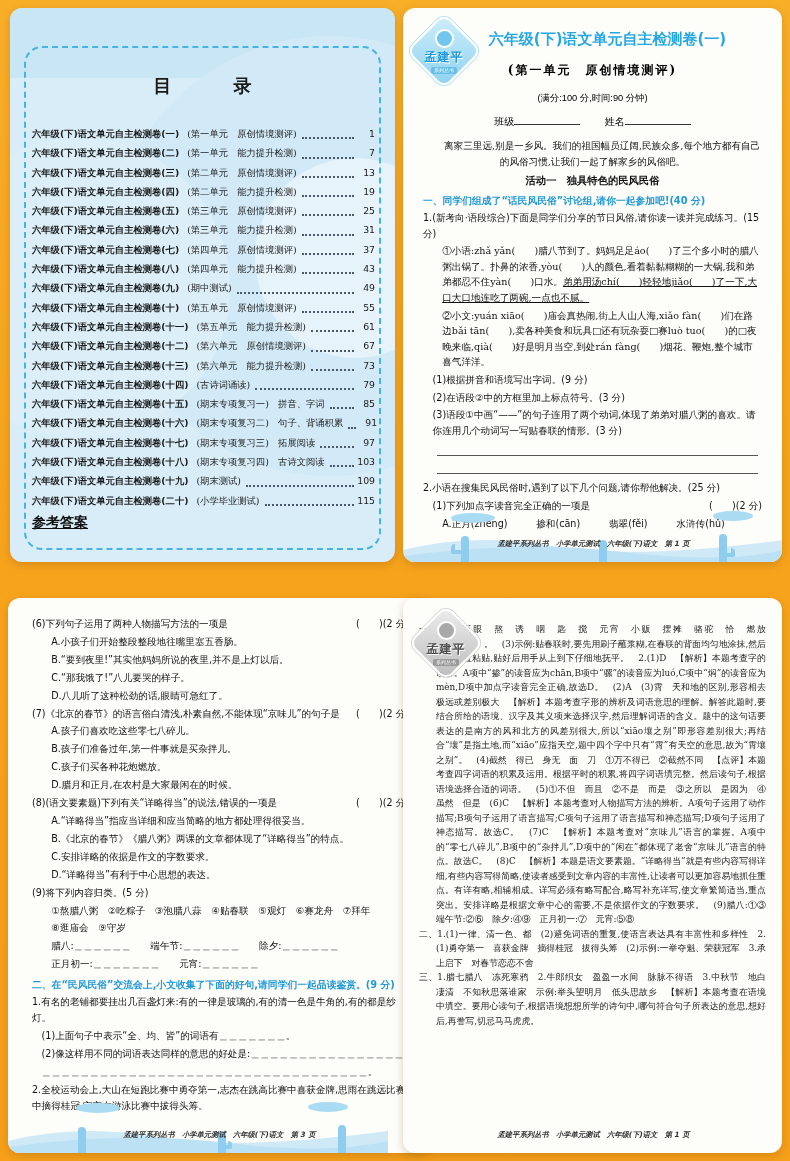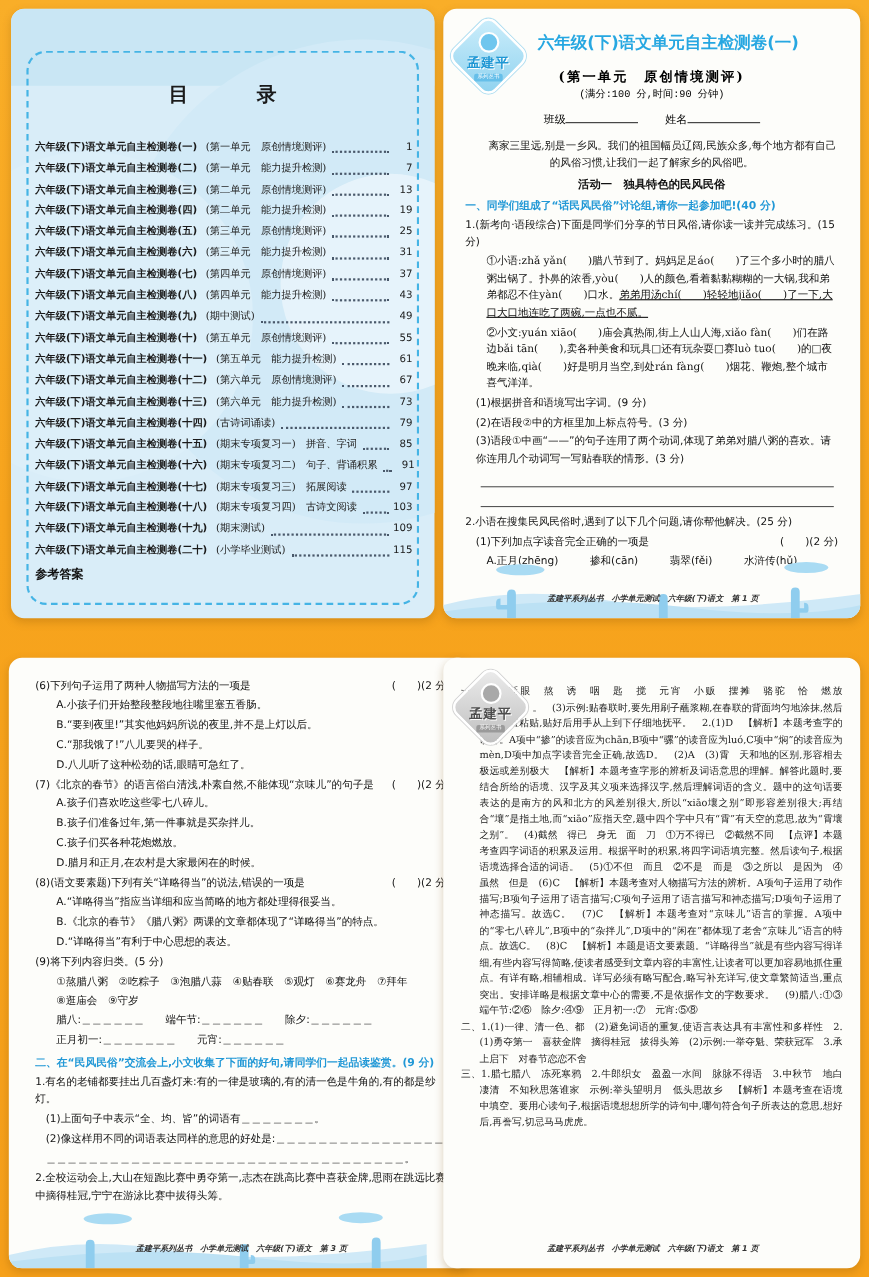--- a/index.html
+++ b/index.html
@@ -18,42 +18,42 @@
   .toc-inner{position:absolute;left:14px;right:14px;top:38px;bottom:12px;
              border:2px dashed #45b4e5;border-radius:18px;}
   .toc-title{position:relative;text-align:center;margin-top:66px;font-size:18px;font-weight:bold;
              letter-spacing:22px;color:#1a1a1a;text-indent:22px;}
   .toc-list{position:relative;margin:26px 20px 0 22px;}
   .toc-row{display:flex;align-items:flex-end;font-size:9.3px;line-height:19.3px;color:#1a1a1a;}
   .toc-label{font-weight:bold;white-space:nowrap;}
   .toc-sub{margin-left:8px;white-space:nowrap;color:#222;font-family:"DejaVu Serif","Liberation Serif",serif;}
   .toc-leader{flex:1;border-bottom:2px dotted #49586a;margin:0 3px 4px 5px;min-width:8px;}
   .toc-page-num{min-width:18px;text-align:right;}
-  .toc-answers{font-weight:bold;font-size:11px;margin-top:4px;color:#111;}
+  .toc-answers{font-weight:bold;font-size:14px;margin-top:4px;color:#111;text-decoration:underline;}
   
   .logo{position:absolute;width:62px;height:62px;}
   .logo .diamond{position:absolute;inset:4px;transform:rotate(45deg);border-radius:10px;
                  background:linear-gradient(135deg,#cdeefb,#8ed2ef);border:2px solid #ffffff;
                  box-shadow:0 0 0 1px #b5e0f2;}
   .logo .content{position:absolute;inset:0;display:flex;flex-direction:column;align-items:center;
                  justify-content:center;gap:1px;}
   .logo .emblem{width:15px;height:15px;border-radius:50%;border:2px solid #fff;background:#6fc6ee;}
   .logo .brand-name{font-size:12px;font-weight:bold;color:#1f97d4;text-shadow:1px 1px 0 #ffffff;letter-spacing:1px;}
   .logo .brand-series{font-size:5px;color:#fff;background:#66bfe9;padding:0 3px;border-radius:2px;line-height:7px;}
   .logo.gray .diamond{background:linear-gradient(135deg,#ececec,#bdbdbd);box-shadow:0 0 0 1px #d5d5d5;}
   .logo.gray .emblem{background:#a9a9a9;}
   .logo.gray .brand-name{color:#4d4d4d;text-shadow:1px 1px 0 #fff;}
   .logo.gray .brand-series{background:#9a9a9a;}
   
   #test-page{left:403px;top:8px;width:379px;height:554px;}
   .t-pad{position:relative;padding:14px 20px 0 20px;height:100%;box-sizing:border-box;}
   .t-title{text-align:center;color:#26a7e1;font-weight:bold;font-size:15px;margin:8px 0 0 30px;}
   .t-sub{text-align:center;font-weight:bold;font-size:12px;margin-top:13px;letter-spacing:2px;
          font-family:"DejaVu Serif","Liberation Serif",serif;}
-  .t-meta{text-align:center;font-size:9.3px;font-family:Liberation Mono, monospace;}
+  .t-meta{text-align:center;font-size:9.3px;margin-top:13px;font-family:Liberation Sans, sans-serif;}
   .t-names{text-align:center;font-size:10px;margin-top:9px;font-weight:normal;}
   .blank{display:inline-block;width:66px;border-bottom:1px solid #333;height:10px;}
   .t-intro{font-size:9.6px;line-height:16px;margin-top:9px;text-indent:2em;color:#111;
            font-family:"DejaVu Serif","Liberation Serif",serif;text-align:center;}
   .t-activity{text-align:center;font-weight:bold;font-size:10.3px;margin-top:4px;color:#111;}
   .sec-head{color:#2198d6;font-weight:bold;font-size:9.8px;margin-top:5px;line-height:15px;}
   .q{font-size:9.6px;line-height:15.6px;margin-top:2px;color:#111;}
   .q-seg{padding-left:2em;text-indent:0;font-family:"DejaVu Serif","Liberation Serif",serif;}
   .ul-part{text-decoration:underline;}
   .q-sub{margin-left:1em;}
@@ -307,20 +307,21 @@
         <div class="q opt-line">D.腊月和正月,在农村是大家最闲在的时候。</div>
       </div>
     <div class="q head-flex">
       <span>(8)(语文要素题)下列有关“详略得当”的说法,错误的一项是</span>
       <span>(　　)(2 分)</span>
     </div>
     <div>
 
     <div class="q opt-line">A.“详略得当”指应当详细和应当简略的地方都处理得很妥当。</div>
         <div class="q opt-line">B.《北京的春节》《腊八粥》两课的文章都体现了“详略得当”的特点。</div>
+        <div class="q opt-line">C.安排详略的依据是作文的字数要求。</div>
         <div class="q opt-line">D.“详略得当”有利于中心思想的表达。</div>
       </div>
     <div class="q">(9)将下列内容归类。(5 分)</div>
     <div class="q opt-line">①熬腊八粥　②吃粽子　③泡腊八蒜　④贴春联　⑤观灯　⑥赛龙舟　⑦拜年</div>
     <div class="q opt-line">⑧逛庙会　⑨守岁</div>
     <div class="q opt-line">腊八:＿＿＿＿＿＿　　端午节:＿＿＿＿＿＿　　除夕:＿＿＿＿＿＿</div>
     <div class="q opt-line">正月初一:＿＿＿＿＿＿＿　　元宵:＿＿＿＿＿＿</div>
     <div class="sec-head">二、在“民风民俗”交流会上,小文收集了下面的好句,请同学们一起品读鉴赏。(9 分)</div>
     <div class="q">1.有名的老铺都要挂出几百盏灯来:有的一律是玻璃的,有的清一色是牛角的,有的都是纱灯。</div>
     <div class="q q-sub">(1)上面句子中表示“全、均、皆”的词语有＿＿＿＿＿＿＿。</div>

